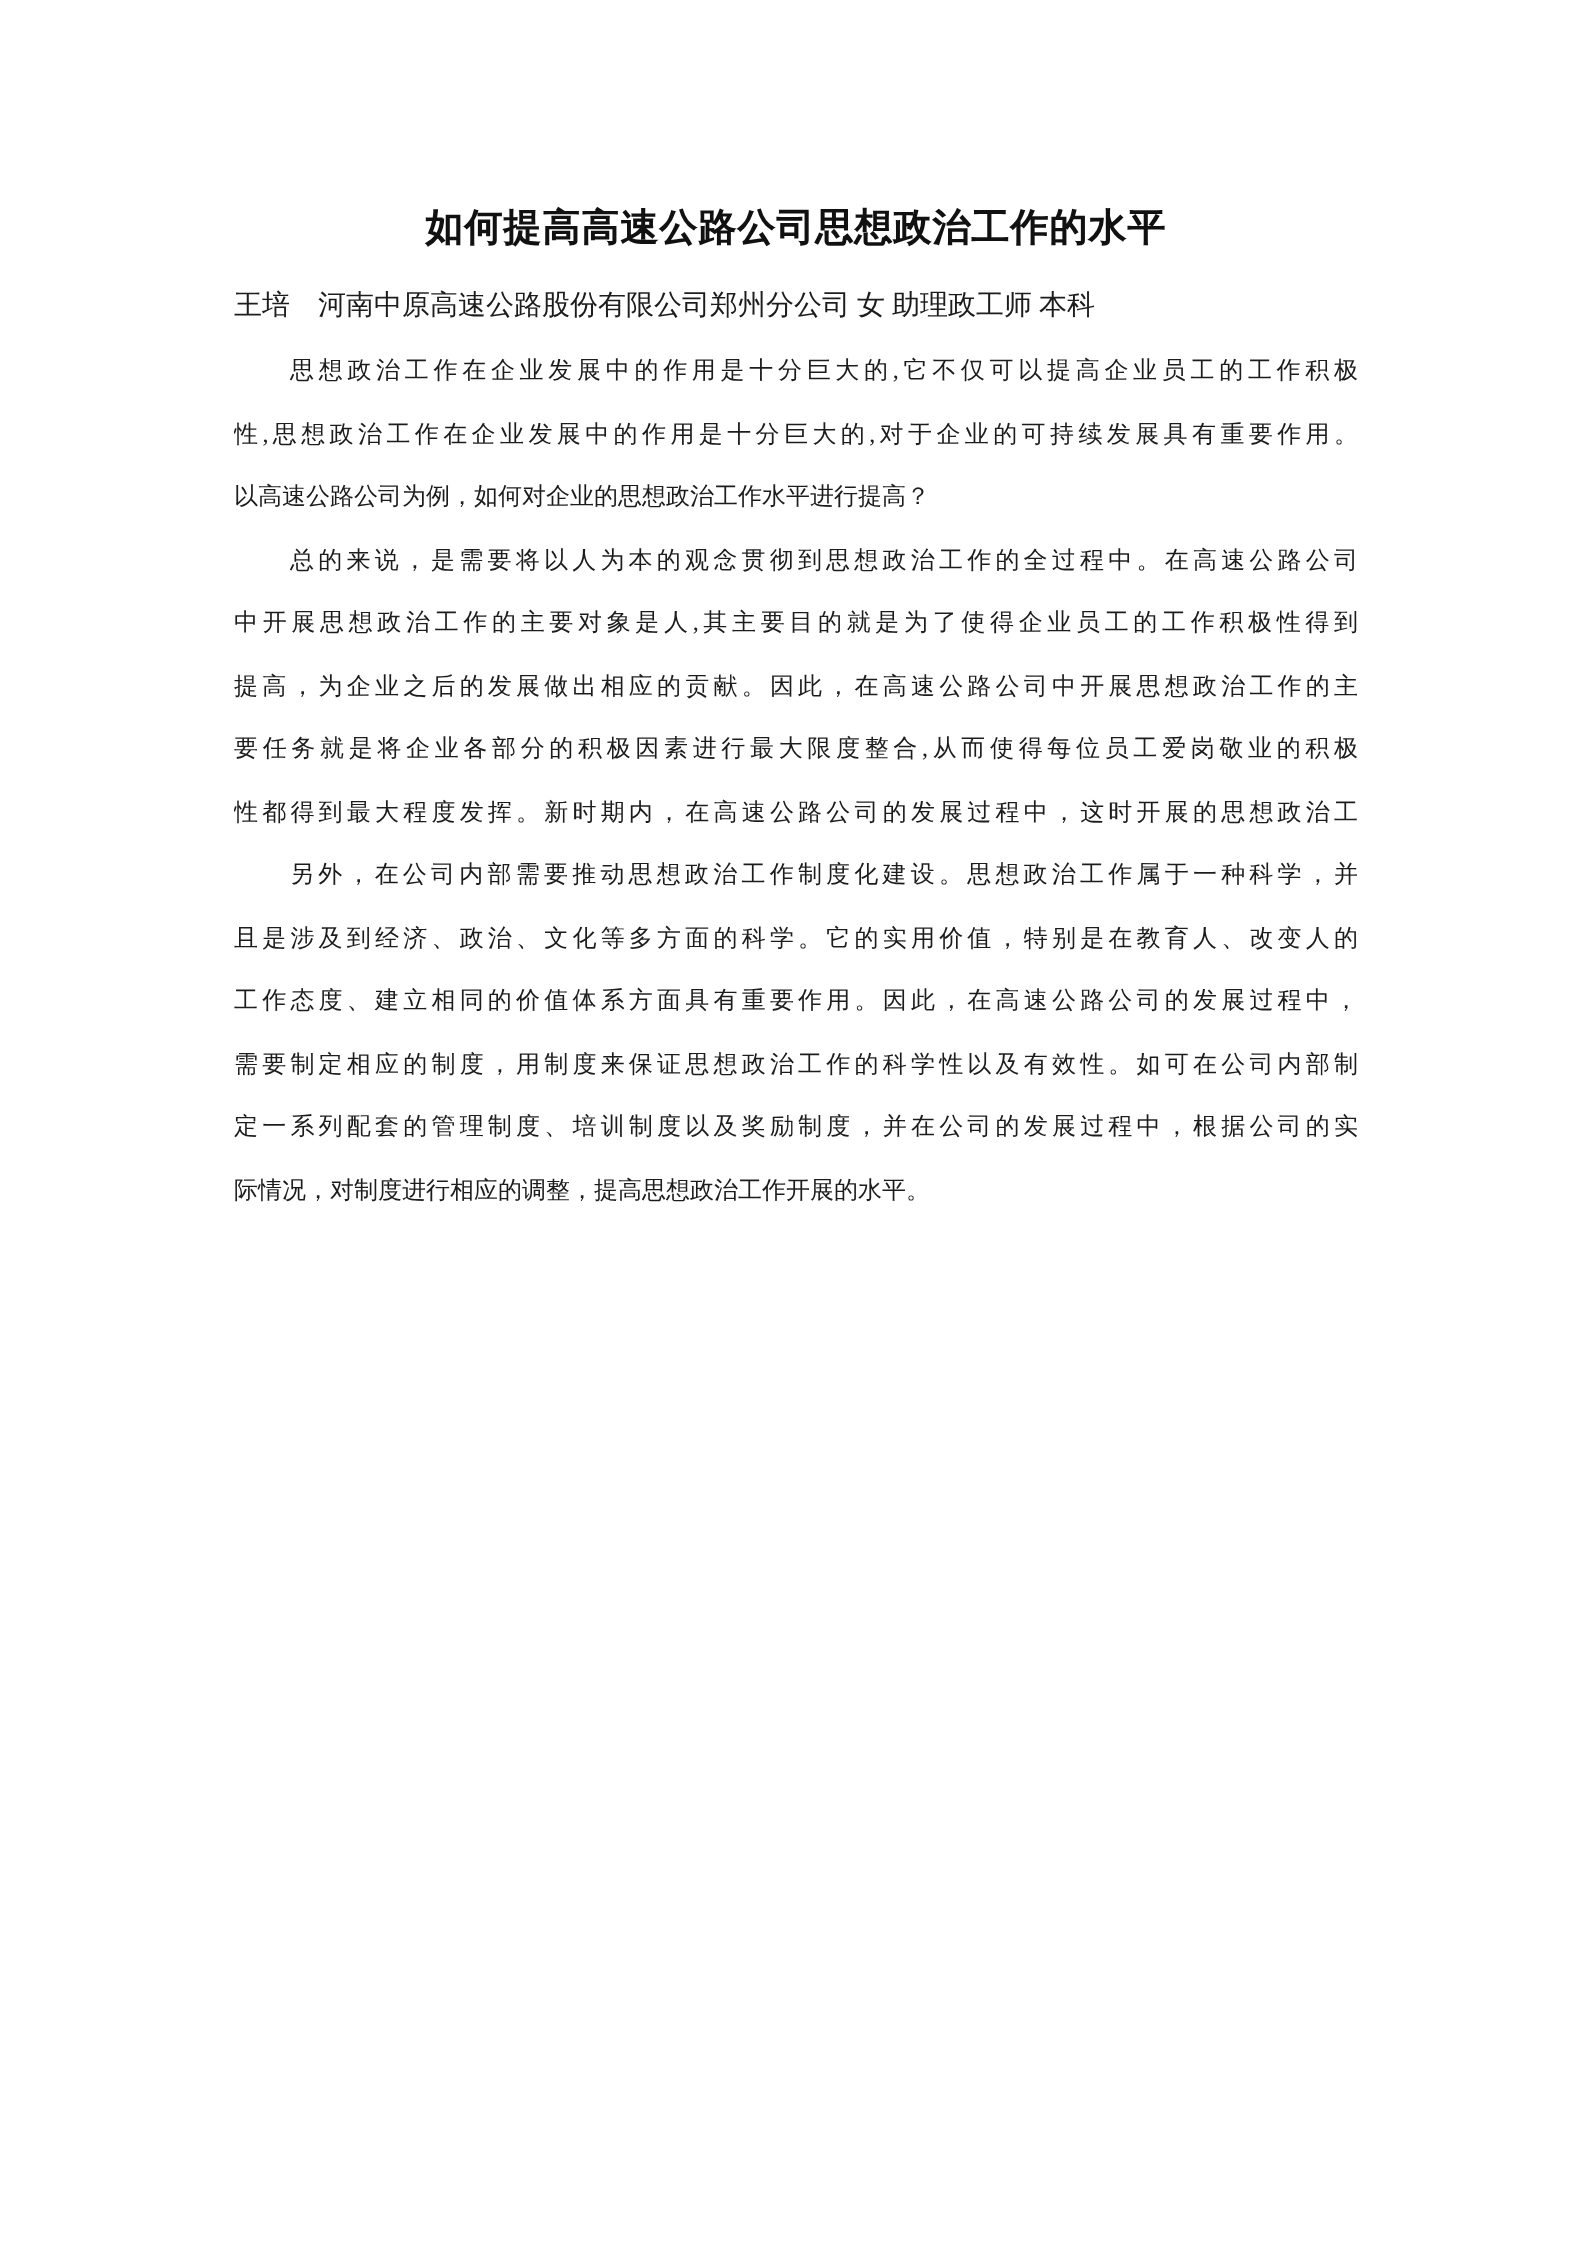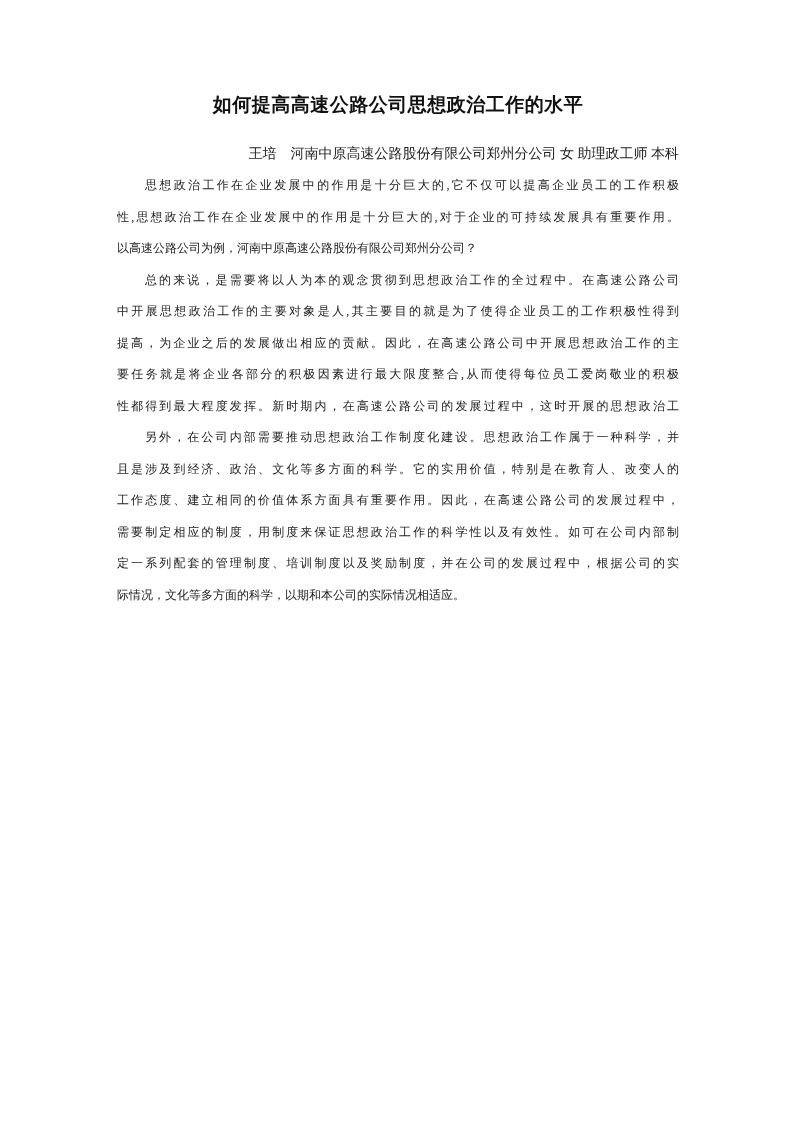--- a/index.html
+++ b/index.html
@@ -14,40 +14,39 @@
   }
   .content {
     position: absolute;
     left: 117px;
     top: 0;
     width: 562px;
   }
   .title {
     position: absolute;
     left: 0;
-    top: 91px;
+    top: 101px;
     width: 562px;
     margin: 0;
     font-family: "Liberation Sans", "DejaVu Sans", sans-serif;
     font-size: 19px;
     font-weight: bold;
     line-height: 28px;
     text-align: center;
     color: #111111;
     letter-spacing: 0.5px;
   }
   .byline {
     position: absolute;
     left: 0;
     top: 138px;
     width: 562px;
     font-size: 14px;
     line-height: 31.5px;
     white-space: nowrap;
-    text-align: right;
   }
   .body-text {
     position: absolute;
     left: 0;
     top: 170px;
     width: 562px;
   }
   .para { margin: 0; padding: 0; }
   .line {
     display: block;
@@ -70,35 +69,35 @@
 
     <h1 class="title">如何提高高速公路公司思想政治工作的水平</h1>
 
     <div class="byline">王培　河南中原高速公路股份有限公司郑州分公司 女 助理政工师 本科</div>
 
     <div class="body-text">
 
       <p class="para">
         <span class="line first">思想政治工作在企业发展中的作用是十分巨大的,它不仅可以提高企业员工的工作积极</span>
         <span class="line">性,思想政治工作在企业发展中的作用是十分巨大的,对于企业的可持续发展具有重要作用。</span>
-        <span class="line last">以高速公路公司为例，河南中原高速公路股份有限公司郑州分公司？</span>
+        <span class="line last">以高速公路公司为例，如何对企业的思想政治工作水平进行提高？</span>
       </p>
 
       <p class="para">
         <span class="line first">总的来说，是需要将以人为本的观念贯彻到思想政治工作的全过程中。在高速公路公司</span>
         <span class="line">中开展思想政治工作的主要对象是人,其主要目的就是为了使得企业员工的工作积极性得到</span>
         <span class="line">提高，为企业之后的发展做出相应的贡献。因此，在高速公路公司中开展思想政治工作的主</span>
         <span class="line">要任务就是将企业各部分的积极因素进行最大限度整合,从而使得每位员工爱岗敬业的积极</span>
         <span class="line">性都得到最大程度发挥。新时期内，在高速公路公司的发展过程中，这时开展的思想政治工</span>
       </p>
 
       <p class="para">
         <span class="line first">另外，在公司内部需要推动思想政治工作制度化建设。思想政治工作属于一种科学，并</span>
         <span class="line">且是涉及到经济、政治、文化等多方面的科学。它的实用价值，特别是在教育人、改变人的</span>
         <span class="line">工作态度、建立相同的价值体系方面具有重要作用。因此，在高速公路公司的发展过程中，</span>
         <span class="line">需要制定相应的制度，用制度来保证思想政治工作的科学性以及有效性。如可在公司内部制</span>
         <span class="line">定一系列配套的管理制度、培训制度以及奖励制度，并在公司的发展过程中，根据公司的实</span>
-        <span class="line last">际情况，文化等多方面的科学，以期和本公司的实际情况相适应。</span>
+        <span class="line last">际情况，对制度进行相应的调整，提高思想政治工作开展的水平。</span>
       </p>
 
     </div>
   </div>
 </div>
 
 </body></html>

